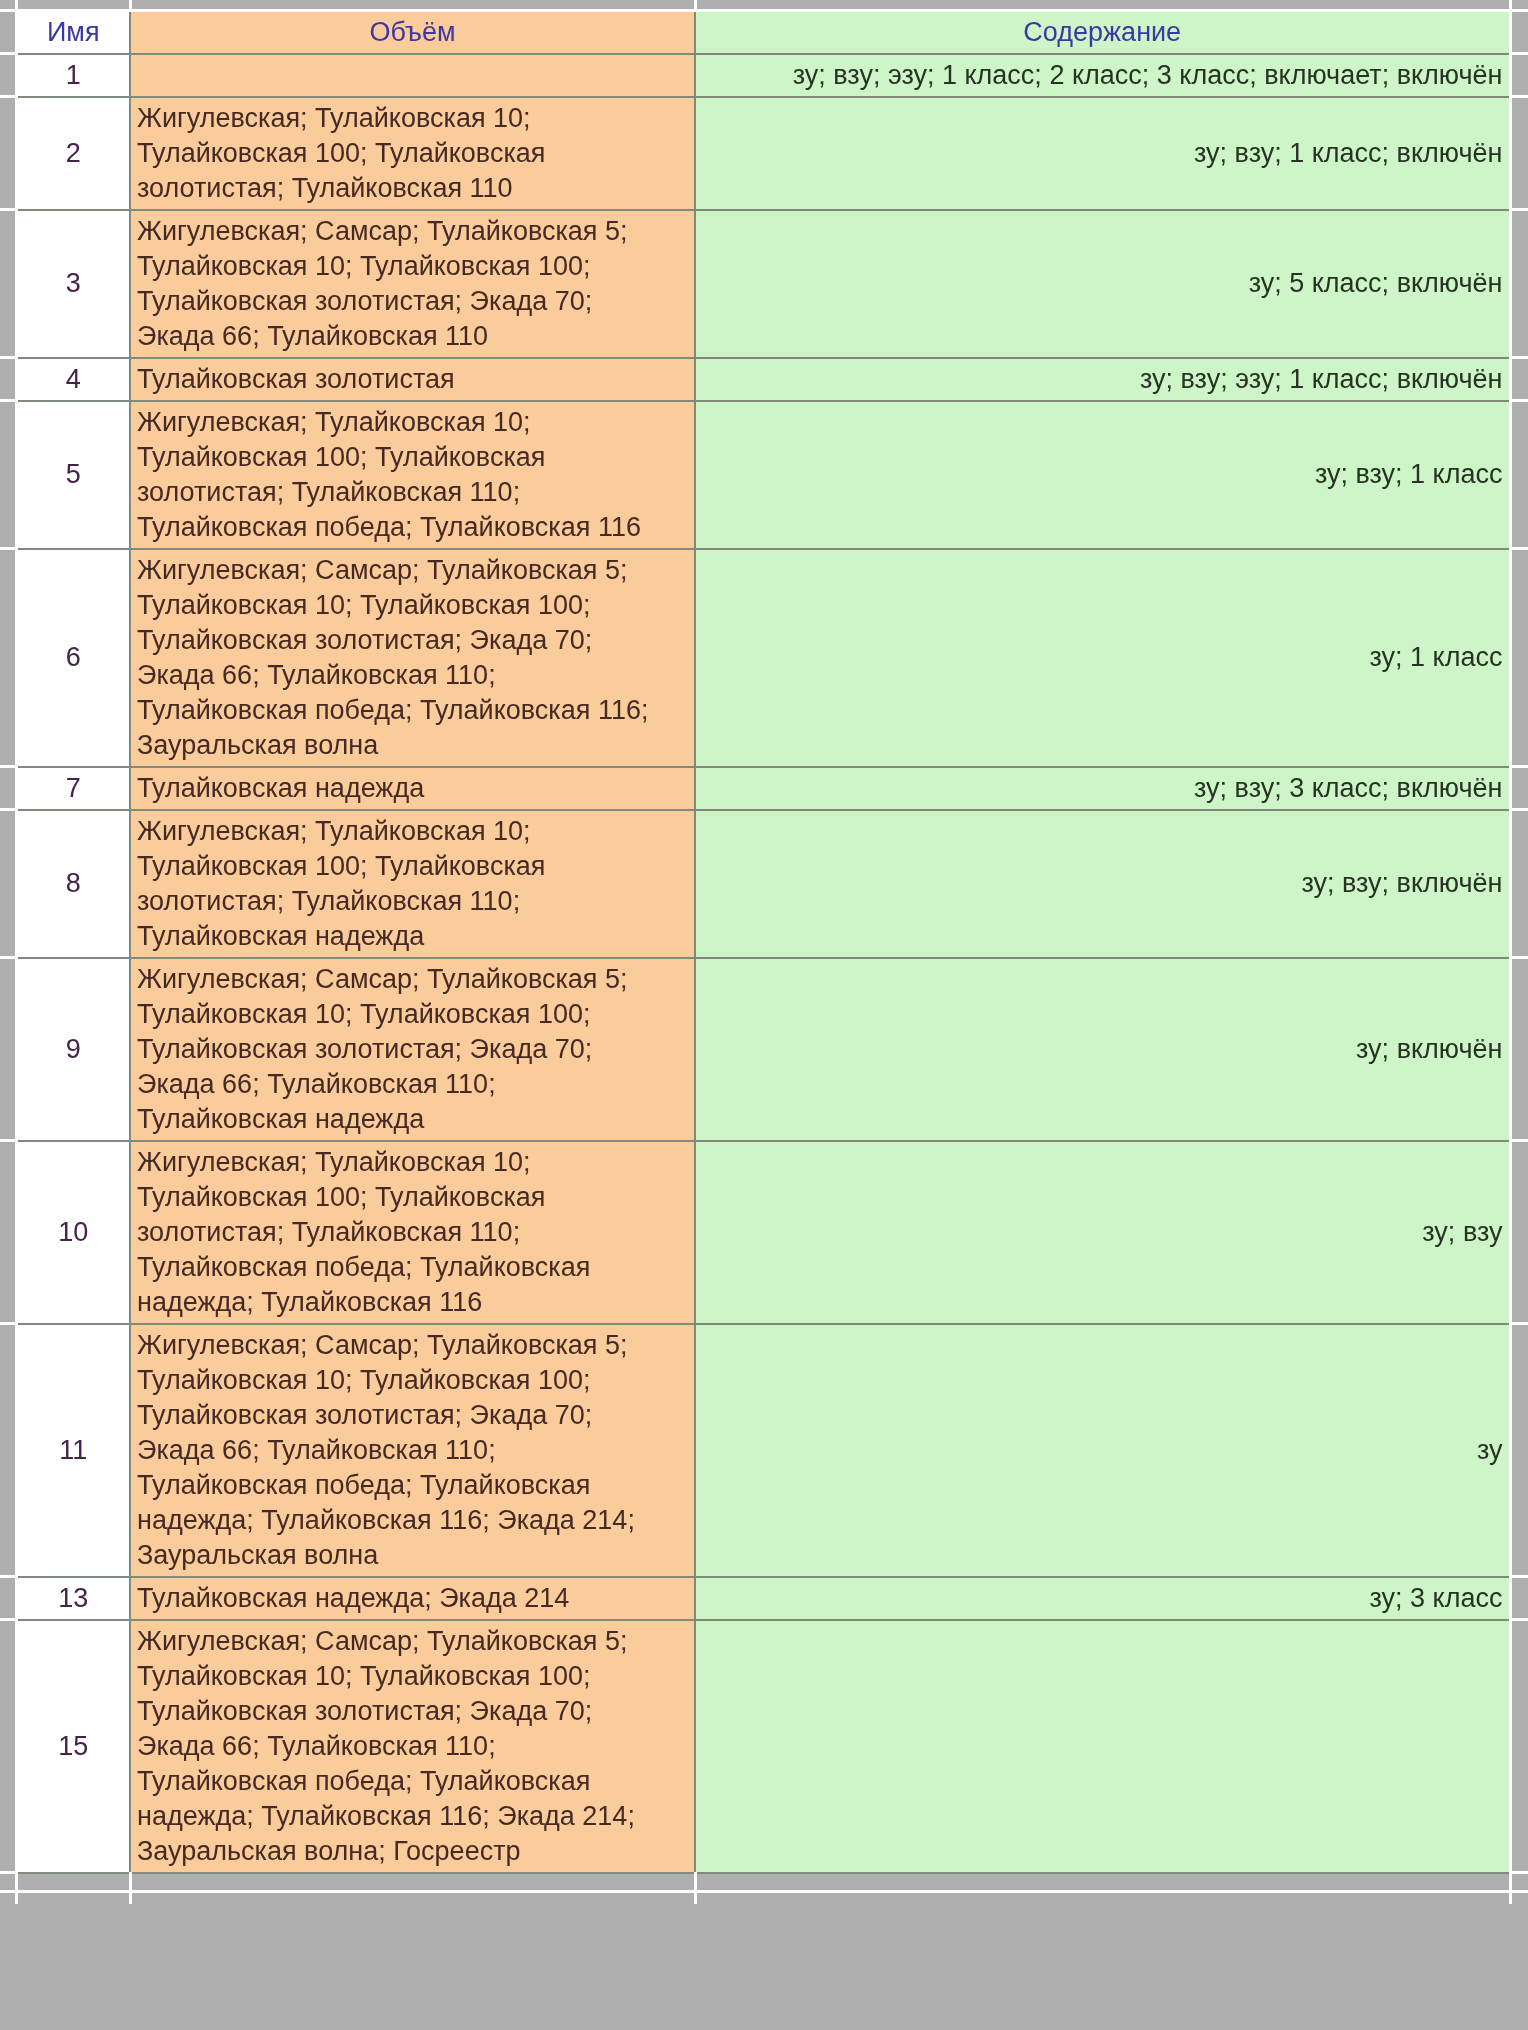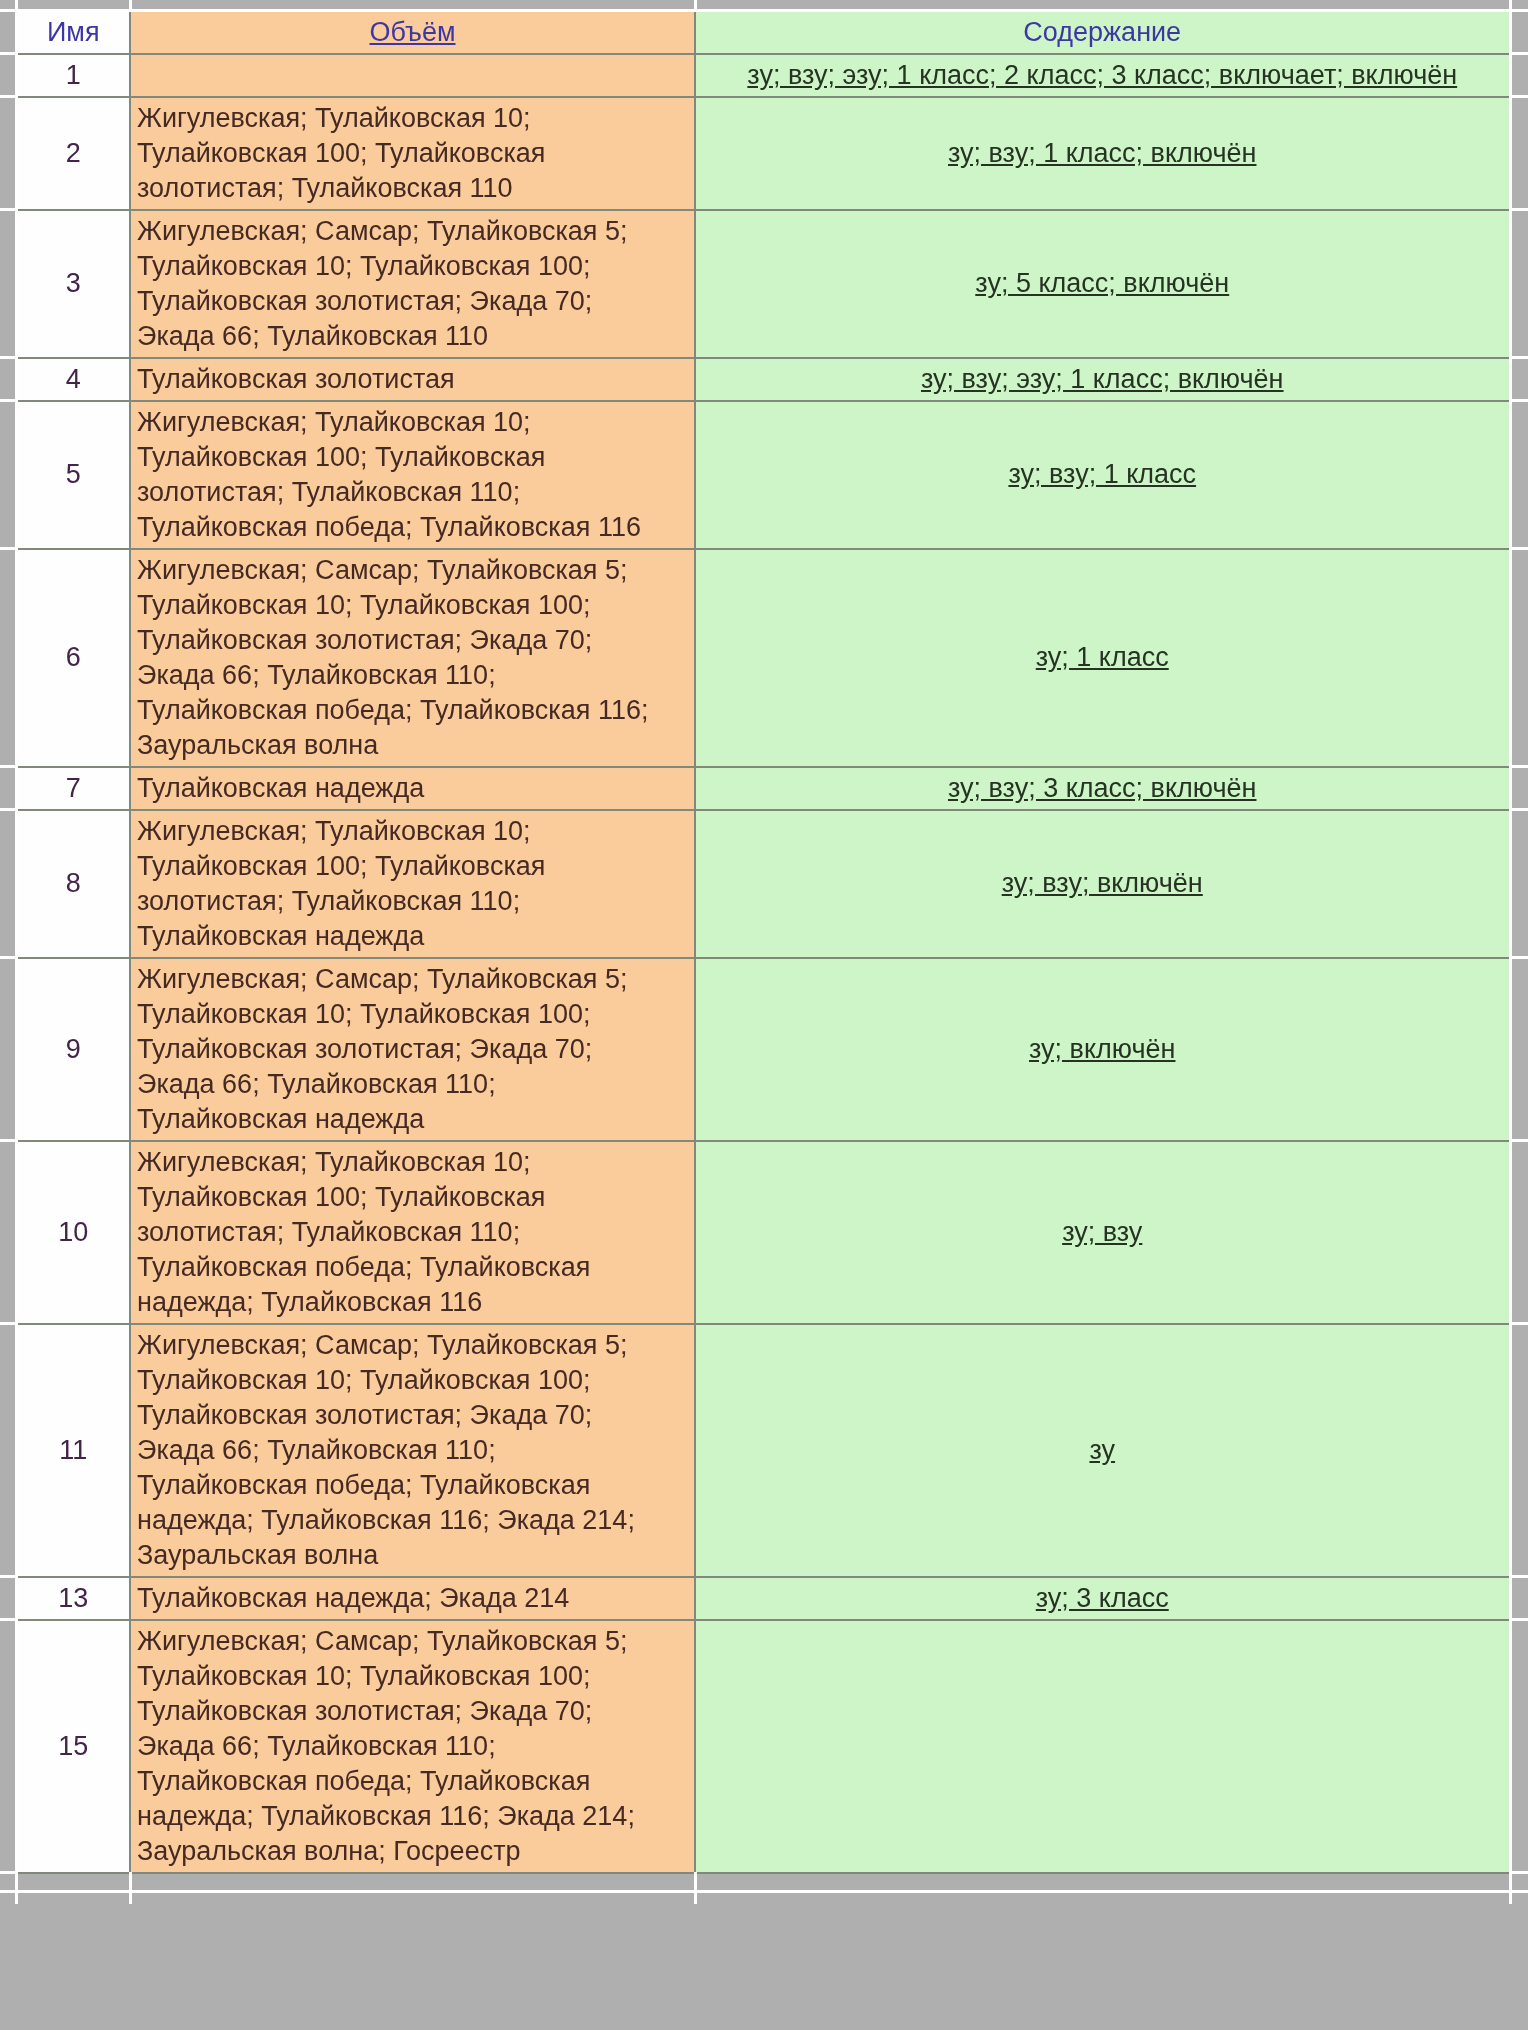--- a/index.html
+++ b/index.html
@@ -43,32 +43,31 @@
   .mrow-b1 td.under-data{border-top:2px solid var(--bd);}
 
   
   .cell{
     border:2px solid var(--bd);
     font-size:27px;line-height:35px;
     padding:3px 6px;
   }
   th.cell{font-weight:normal;color:var(--hdr);text-align:center;height:40px;}
   .bg-white{background:var(--white);}
-  .bg-orange{background:var(--orange);text-decoration:underline;}
+  .bg-orange{background:var(--orange);}
   .bg-green{background:var(--green);}
 
   td.name-cell{text-align:center;color:var(--num);background:var(--white);}
   td.volume-cell{
     text-align:left;color:var(--t-or);background:var(--orange);
     white-space:pre-line;
   }
   td.content-cell{
-    text-align:center;color:var(--t-gr);background:var(--green);
+    text-align:right;color:var(--t-gr);background:var(--green);
     white-space:pre-line;
-    text-decoration:underline;
   }
 </style>
 </head>
 <body>
 
 <table>
   <colgroup>
     <col class="c-margin-l">
       <col class="c-name">
       <col class="c-vol">

